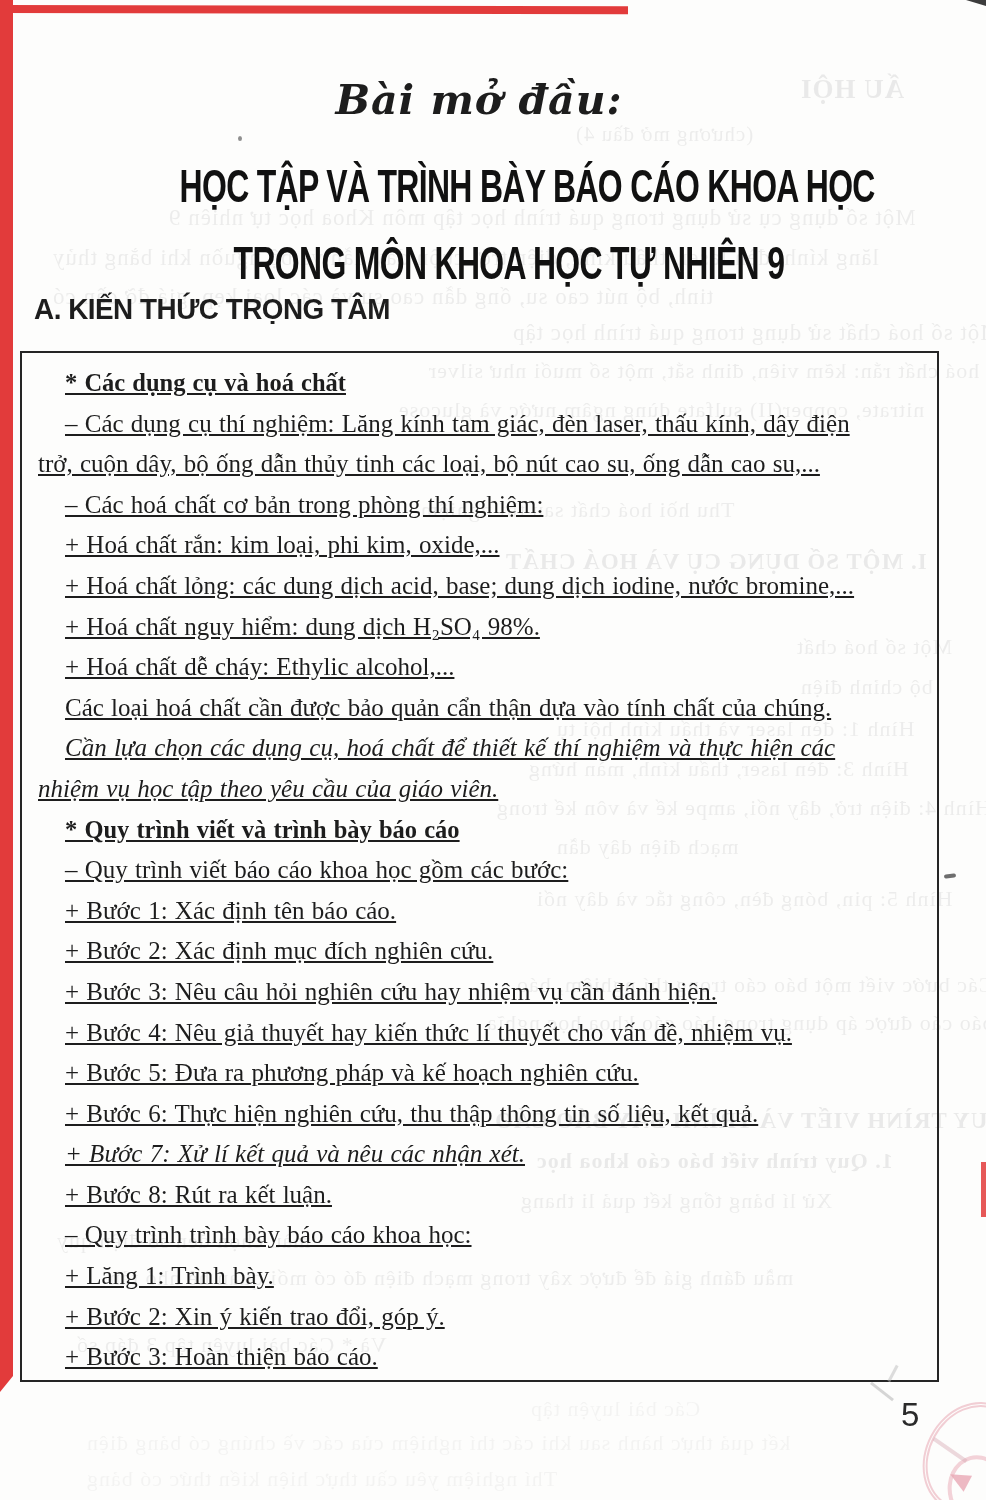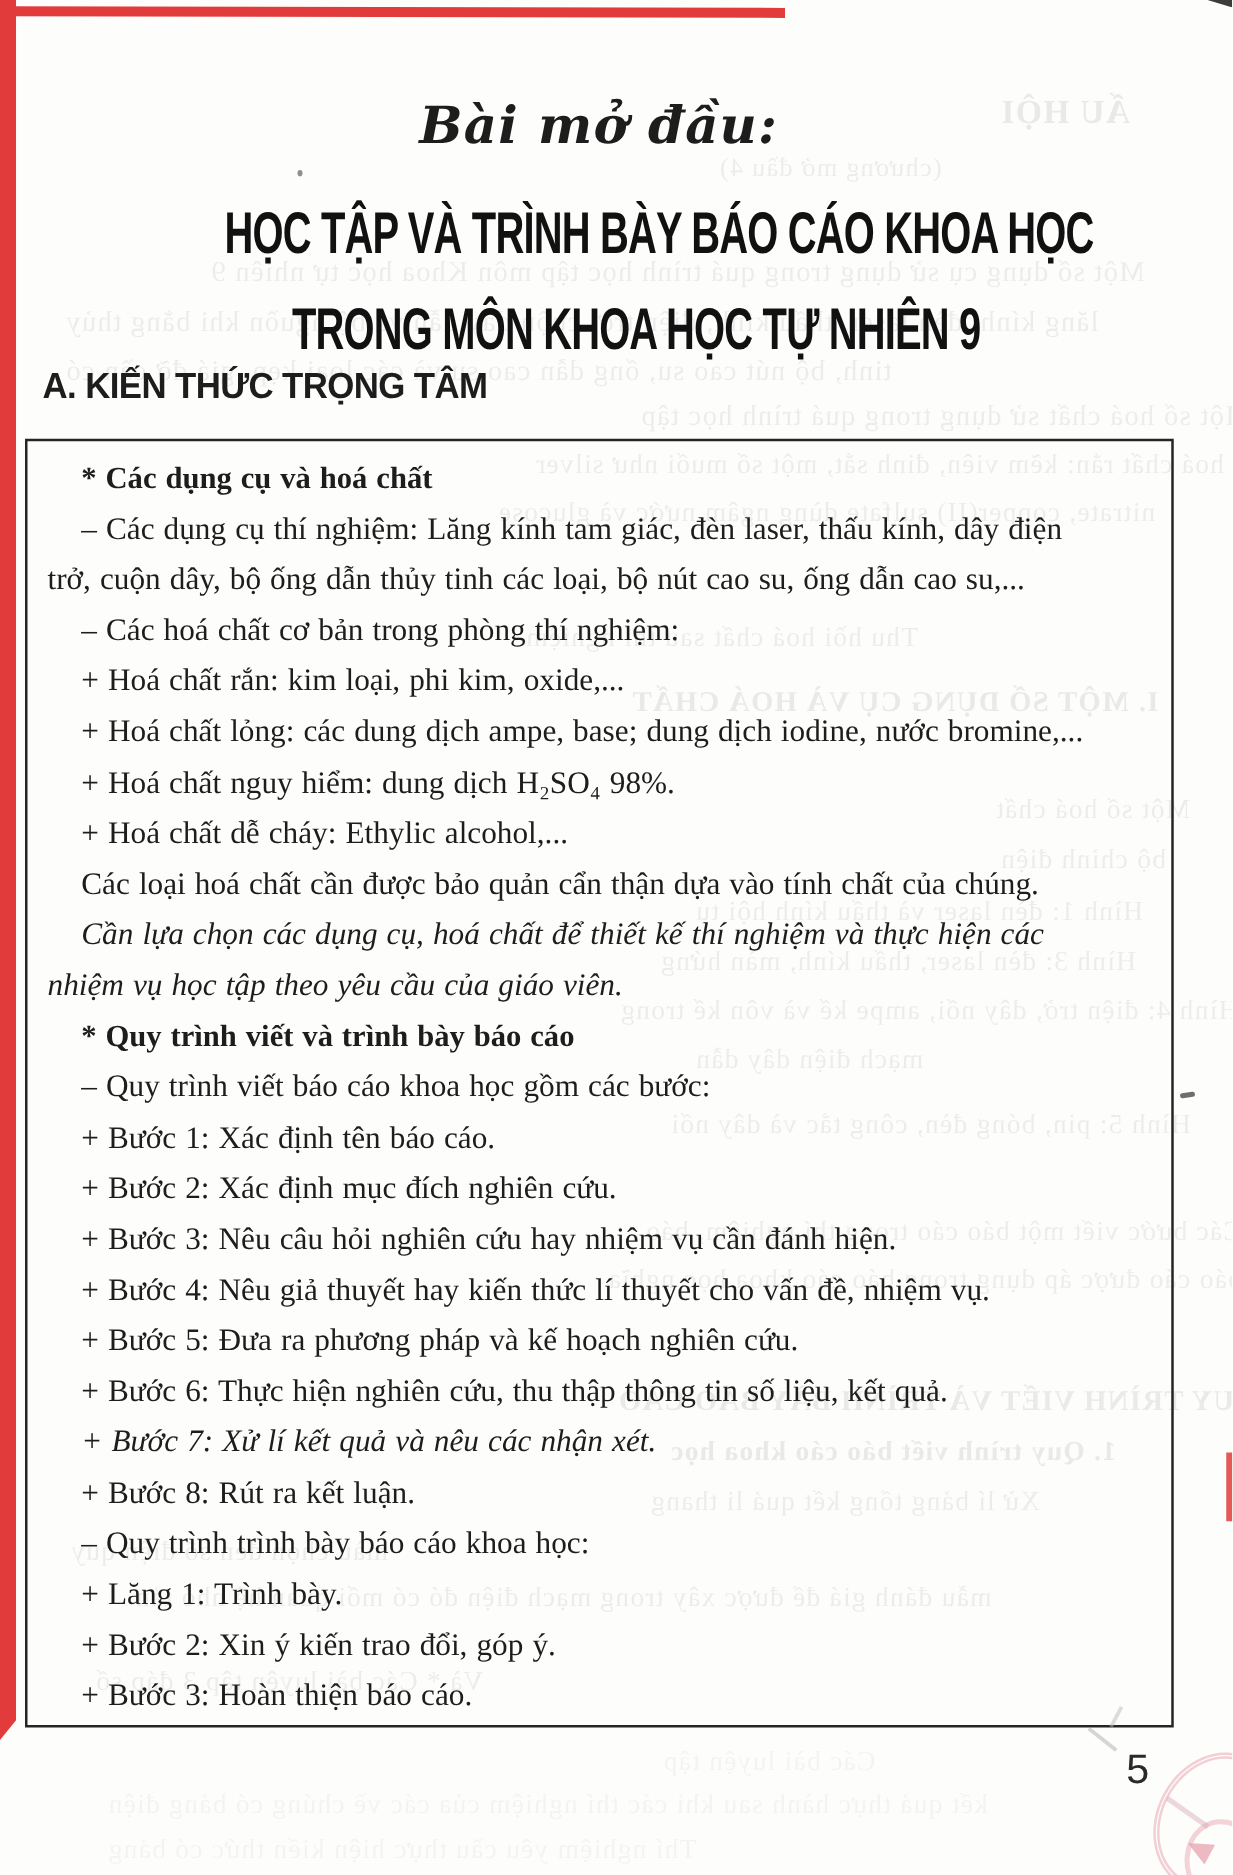--- a/index.html
+++ b/index.html
@@ -47,21 +47,21 @@
   .tline > span { display:inline-block; transform:scaleX(.68); transform-origin:center; white-space:nowrap; }
   .section {
     position:absolute; left:34px; top:293px;
     font-family:"Liberation Sans","DejaVu Sans",sans-serif; font-weight:bold;
     font-size:29px; letter-spacing:-.5px; transform:scaleX(.96); transform-origin:left;
   }
 
   
   .content-box {
     position:absolute; left:20px; top:351px; width:919px; height:1031px;
-    border:2px solid #252525; padding-top:10px; background:transparent;
+    border:2px solid #252525; padding-top:10px; background:transparent;text-decoration:underline;
   }
   .bline {
     height:40.6px; line-height:40.6px; white-space:nowrap;
     font-size:25px; padding-left:43px; word-spacing:1px;
   }
   .bline.cont { padding-left:16px; }
   .bline.b { font-weight:bold; font-size:24.5px; }
   .bline.i { font-style:italic; }
 
   
@@ -141,21 +141,21 @@
   </h1>
 
   <h2 class="section">A. KIẾN THỨC TRỌNG TÂM</h2>
 
   <div class="content-box" id="box">
       <p class="bline b">* Các dụng cụ và hoá chất</p>
       <p class="bline">– Các dụng cụ thí nghiệm: Lăng kính tam giác, đèn laser, thấu kính, dây điện</p>
       <p class="bline cont">trở, cuộn dây, bộ ống dẫn thủy tinh các loại, bộ nút cao su, ống dẫn cao su,...</p>
       <p class="bline">– Các hoá chất cơ bản trong phòng thí nghiệm:</p>
       <p class="bline">+ Hoá chất rắn: kim loại, phi kim, oxide,...</p>
-      <p class="bline">+ Hoá chất lỏng: các dung dịch ampe, base; dung dịch iodine, nước bromine,...</p>
+      <p class="bline">+ Hoá chất lỏng: các dung dịch acid, base; dung dịch iodine, nước bromine,...</p>
       <p class="bline">+ Hoá chất nguy hiểm: dung dịch H₂SO₄ 98%.</p>
       <p class="bline">+ Hoá chất dễ cháy: Ethylic alcohol,...</p>
       <p class="bline">Các loại hoá chất cần được bảo quản cẩn thận dựa vào tính chất của chúng.</p>
       <p class="bline i">Cần lựa chọn các dụng cụ, hoá chất để thiết kế thí nghiệm và thực hiện các</p>
       <p class="bline i cont">nhiệm vụ học tập theo yêu cầu của giáo viên.</p>
       <p class="bline b">* Quy trình viết và trình bày báo cáo</p>
       <p class="bline">– Quy trình viết báo cáo khoa học gồm các bước:</p>
       <p class="bline">+ Bước 1: Xác định tên báo cáo.</p>
       <p class="bline">+ Bước 2: Xác định mục đích nghiên cứu.</p>
       <p class="bline">+ Bước 3: Nêu câu hỏi nghiên cứu hay nhiệm vụ cần đánh hiện.</p>

